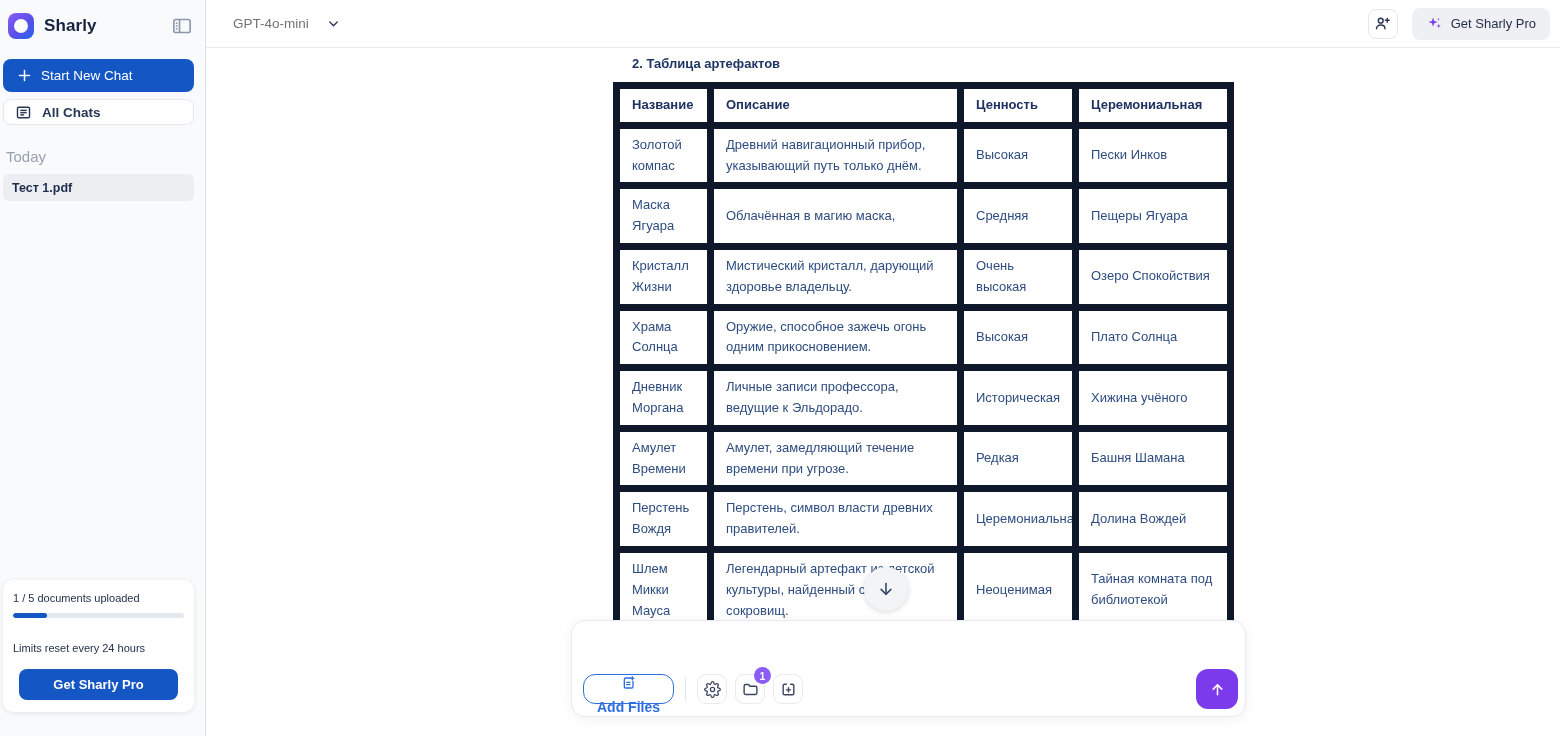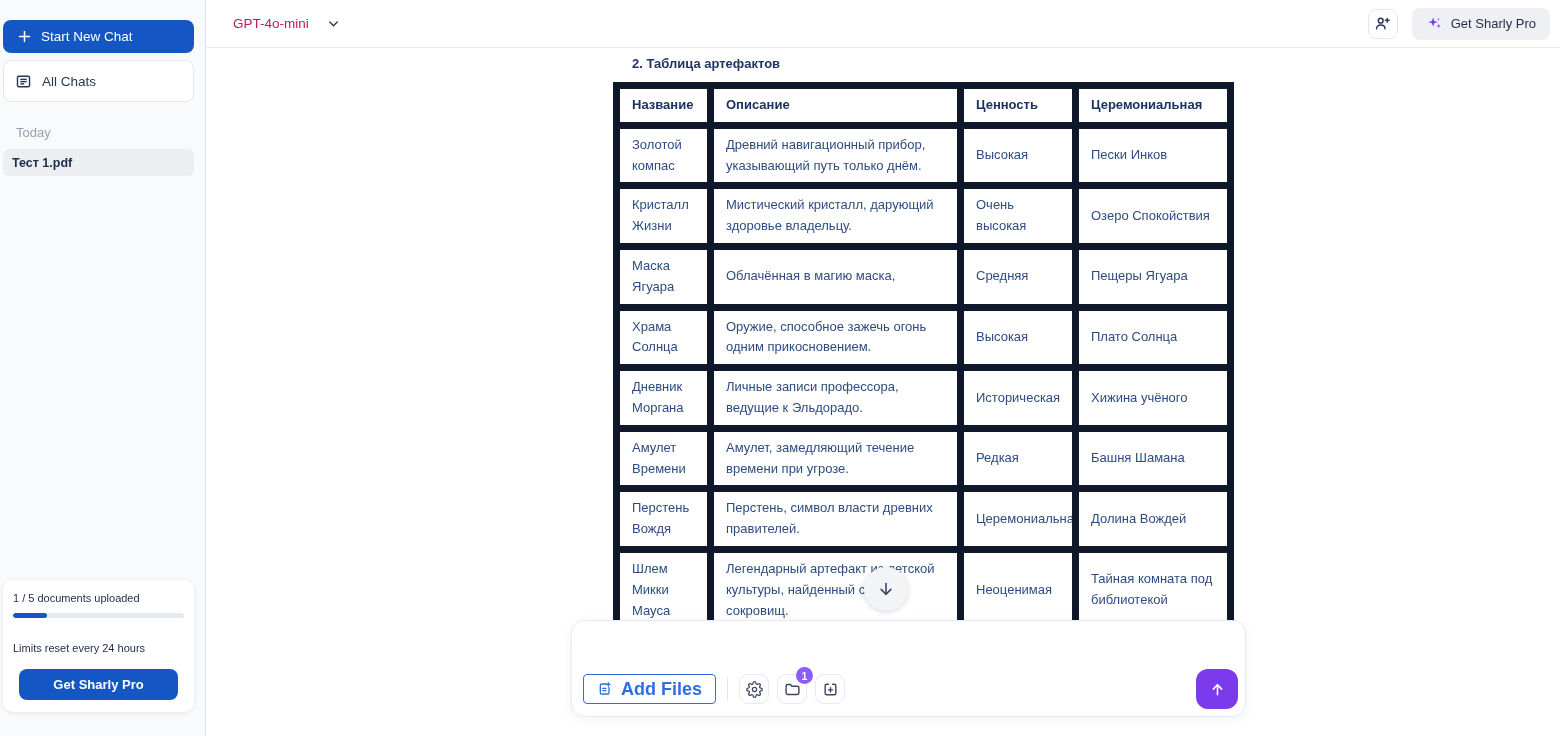--- a/index.html
+++ b/index.html
@@ -13,41 +13,41 @@
   .logo { width:26px; height:26px; border-radius:8px; flex-shrink:0;
           background:linear-gradient(135deg,#8b5cf6 0%,#5b50e8 55%,#2563eb 100%); position:relative; }
   .logo::after { content:''; position:absolute; inset:6px; border-radius:50%;
           background:radial-gradient(circle at 38% 35%, #ffffff 55%, #d9d4f2 100%); }
   .brand { font-size:17px; font-weight:700; color:#17233f; margin-left:10px; letter-spacing:.1px; }
   .collapse-btn { margin-left:auto; width:22px; height:22px; display:flex; align-items:center; justify-content:center;
           color:#8d98ab; cursor:pointer; background:none; border:none; }
   .btn-primary { display:flex; align-items:center; gap:9px; margin:20px 11px 0 3px; height:33px;
           background:#1356c4; color:#fff; border:none; border-radius:8px; padding:0 14px;
           font-family:inherit; font-size:13.5px; font-weight:500; cursor:pointer; width:calc(100% - 14px); }
-  .btn-allchats { display:flex; align-items:center; gap:10px; margin:7px 11px 0 3px; height:42px;
+  .btn-allchats { display:flex; align-items:center; gap:10px; margin:7px 11px 0 3px; height:26px;
           background:#fff; color:#273754; border:1px solid #e4e7ee; border-radius:8px; padding:0 11px;
-          font-family:inherit; font-size:13.5px; font-weight:400; cursor:pointer; width:calc(100% - 14px); }
-  .section-label { margin:23px 0 0 16px; font-size:13px; color:#98a1b0; }
+          font-family:inherit; font-size:13.5px; font-weight:700; cursor:pointer; width:calc(100% - 14px); }
+  .section-label { margin:23px 0 0 6px; font-size:15px; color:#98a1b0; }
   .chat-item { margin:9px 11px 0 3px; height:27px; background:#eceef2; border-radius:6px;
           display:flex; align-items:center; padding:0 9px; font-size:12.5px; font-weight:700;
           color:#1d2d4d; cursor:pointer; }
   .usage-card { position:absolute; left:3px; right:11px; bottom:24px; background:#fff; border-radius:10px;
           box-shadow:0 1px 5px rgba(25,35,60,.10); padding:12px 10px 12px; }
   .usage-line1 { font-size:11px; color:#25304c; }
   .usage-line1 b { font-weight:400; }
   .progress-track { margin-top:9px; height:5px; border-radius:3px; background:#e4e8ef; overflow:hidden; }
   .progress-fill { height:100%; border-radius:3px; background:#1356c4; }
   .usage-line2 { margin-top:24px; font-size:11px; color:#25304c; }
   .btn-pro-side { display:block; margin:15px auto 0; width:calc(100% - 12px); height:31px; background:#1356c4;
           color:#fff; border:none; border-radius:8px; font-family:inherit; font-size:13px; font-weight:600; cursor:pointer; }
 
   
   .main { flex:1; position:relative; background:#fff; }
   .main-header { height:48px; border-bottom:1px solid #e9ebf2; display:flex; align-items:center; padding:0 10px 0 27px; }
-  .model-select { display:flex; align-items:center; gap:18px; font-size:13.5px; font-weight:500; color:#be185d; cursor:pointer;
+  .model-select { display:flex; align-items:center; gap:18px; font-size:13.5px; font-weight:500; color:#737373; cursor:pointer;
           background:none; border:none; font-family:inherit; }
   .header-right { margin-left:auto; display:flex; align-items:center; gap:14px; }
   .invite-btn { width:30px; height:30px; border:1px solid #e4e7ee; border-radius:8px; background:#fff;
           display:flex; align-items:center; justify-content:center; color:#2b3654; cursor:pointer; }
   .btn-pro-top { height:32px; padding:0 14px; background:#eef0f4; border:none; border-radius:8px;
           display:flex; align-items:center; gap:8px; font-family:inherit; font-size:13px; font-weight:500;
           color:#252f4a; cursor:pointer; }
 
   
   .doc { position:absolute; top:56px; left:407px; }
@@ -67,40 +67,55 @@
           align-items:center; justify-content:center; color:#2d3d63; cursor:pointer; }
 
   
   .composer { position:absolute; left:365px; top:620px; width:675px; height:97px; background:#fff;
           border:1px solid #e8eaf1; border-radius:14px; box-shadow:0 2px 12px rgba(25,35,60,.06); padding:10px 16px; }
   .composer-input { width:100%; height:36px; border:none; outline:none; resize:none; font-family:inherit;
           font-size:14.5px; color:#333f58; padding-top:8px; background:transparent; }
   .composer-input::placeholder { color:#b4bbc8; }
   .composer-toolbar { position:absolute; left:11px; right:7px; bottom:7px; display:flex; align-items:center; }
   .btn-add-files { display:flex; align-items:center; gap:8px; height:30px; padding:0 13px; background:#fff;
-          border:1.5px solid #2e6fe0; border-radius:4px; color:#2e6fe0; font-family:inherit; font-size:18px;
-          font-weight:600; cursor:pointer; }
+          border:1.5px solid #2e6fe0; border-radius:12px; color:#2e6fe0; font-family:inherit; font-size:14px;
+          font-weight:600; cursor:pointer;flex-direction:column; }
   .toolbar-divider { width:1px; height:24px; background:#e3e6ee; margin:0 11px; }
   .icon-btn { width:30px; height:30px; border:1px solid #e6e9ef; border-radius:9px; background:#fff;
           display:flex; align-items:center; justify-content:center; color:#3c475f; cursor:pointer; position:relative; }
   .icon-btn + .icon-btn { margin-left:8px; }
   .badge { position:absolute; top:-8px; right:-7px; min-width:17px; height:17px; border-radius:50%;
           background:#8b5cf6; color:#fff; font-size:10.5px; font-weight:700; display:flex; align-items:center;
           justify-content:center; }
   .send-btn { margin-left:auto; width:42px; height:40px; background:#7c3aed; border:none; border-radius:12px;
           display:flex; align-items:center; justify-content:center; color:#fff; cursor:pointer; }
 
   svg { display:block; }
 </style>
 </head>
 <body>
 
 <div class="app">
 
   <aside class="sidebar">
+    <div class="sidebar-header">
+      <div class="logo"></div>
+      <div class="brand">Sharly</div>
+      <button class="collapse-btn">
+        <span>
+          <svg width="20" height="18" viewBox="0 0 24 22" fill="none" stroke="currentColor" stroke-width="2">
+            <rect x="2" y="3" width="20" height="16" rx="2.5"></rect>
+            <line x1="9" y1="3" x2="9" y2="19"></line>
+            <line x1="4.5" y1="7.5" x2="6.5" y2="7.5"></line>
+            <line x1="4.5" y1="11" x2="6.5" y2="11"></line>
+            <line x1="4.5" y1="14.5" x2="6.5" y2="14.5"></line>
+          </svg>
+        </span>
+      </button>
+    </div>
 
     <button class="btn-primary">
       <span>
         <svg width="15" height="15" viewBox="0 0 24 24" fill="none" stroke="#fff" stroke-width="2.4" stroke-linecap="round">
           <line x1="12" y1="4" x2="12" y2="20"></line>
             <line x1="4" y1="12" x2="20" y2="12"></line>
         </svg>
       </span>
       <span>Start New Chat</span>
     </button>
@@ -190,30 +205,30 @@
             </tr>
           </thead>
           <tbody>
             <tr>
               <td>Золотой компас</td>
               <td>Древний навигационный прибор, указывающий путь только днём.</td>
               <td>Высокая</td>
               <td>Пески Инков</td>
             </tr>
             <tr>
+              <td>Маска Ягуара</td>
+              <td>Облачённая в магию маска,</td>
+              <td>Средняя</td>
+              <td>Пещеры Ягуара</td>
+            </tr>
+            <tr>
               <td>Кристалл Жизни</td>
               <td>Мистический кристалл, дарующий здоровье владельцу.</td>
               <td>Очень высокая</td>
               <td>Озеро Спокойствия</td>
-            </tr>
-            <tr>
-              <td>Маска Ягуара</td>
-              <td>Облачённая в магию маска,</td>
-              <td>Средняя</td>
-              <td>Пещеры Ягуара</td>
             </tr>
             <tr>
               <td>Храма Солнца</td>
               <td>Оружие, способное зажечь огонь одним прикосновением.</td>
               <td>Высокая</td>
               <td>Плато Солнца</td>
             </tr>
             <tr>
               <td>Дневник Моргана</td>
               <td>Личные записи профессора, ведущие к Эльдорадо.</td>

